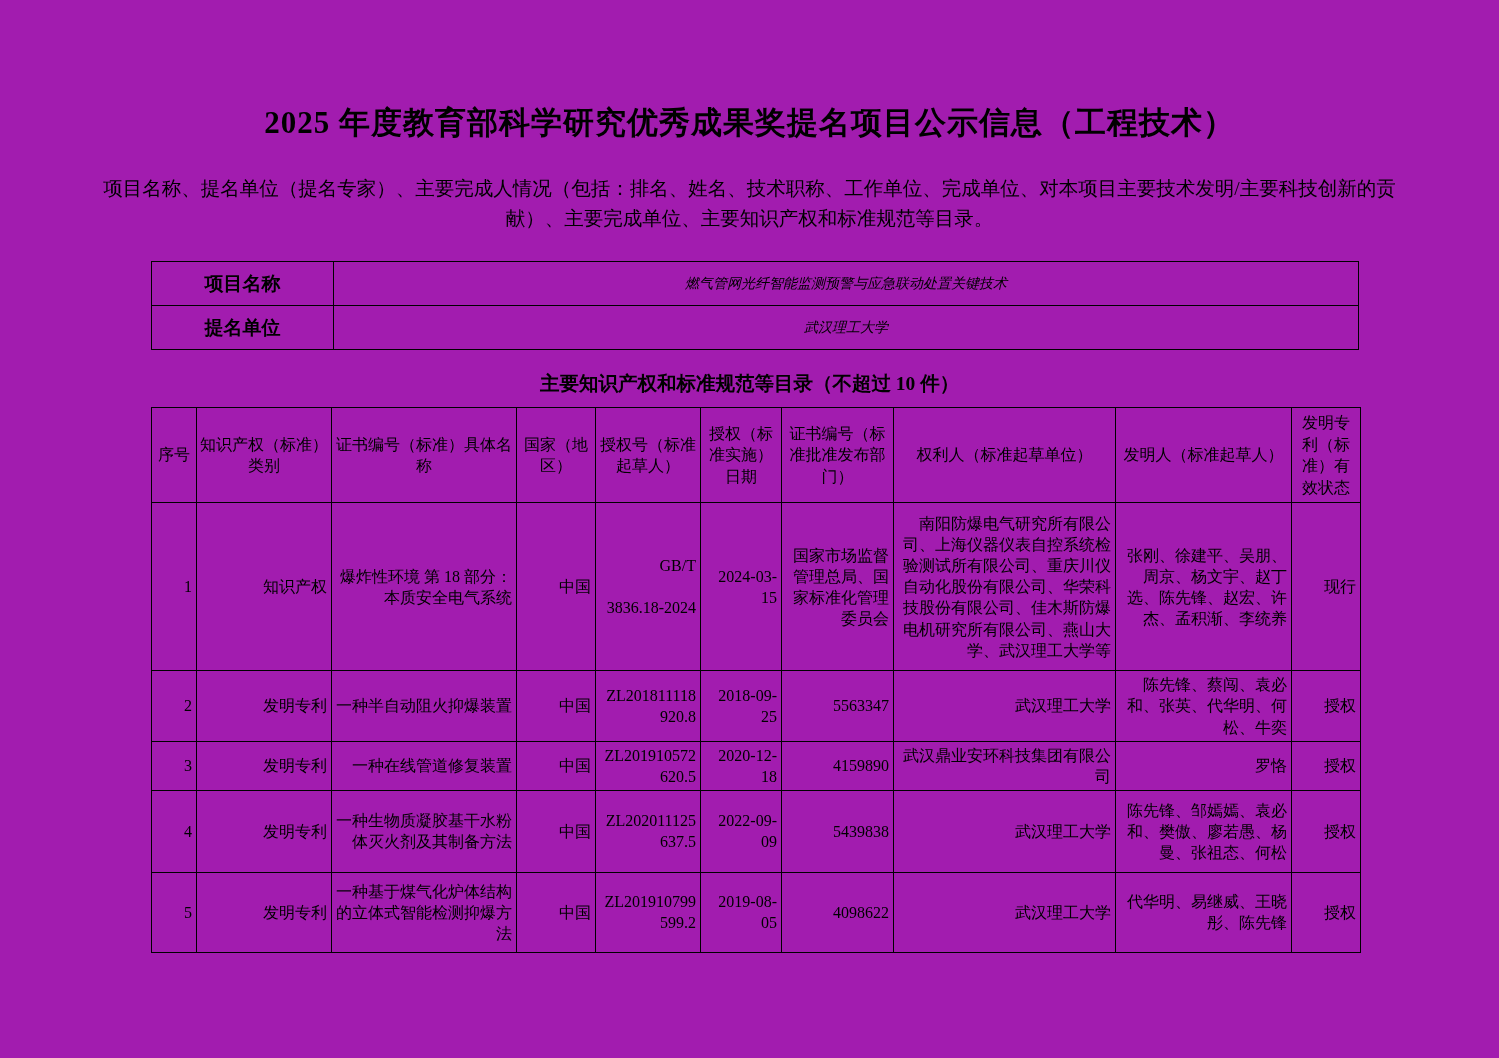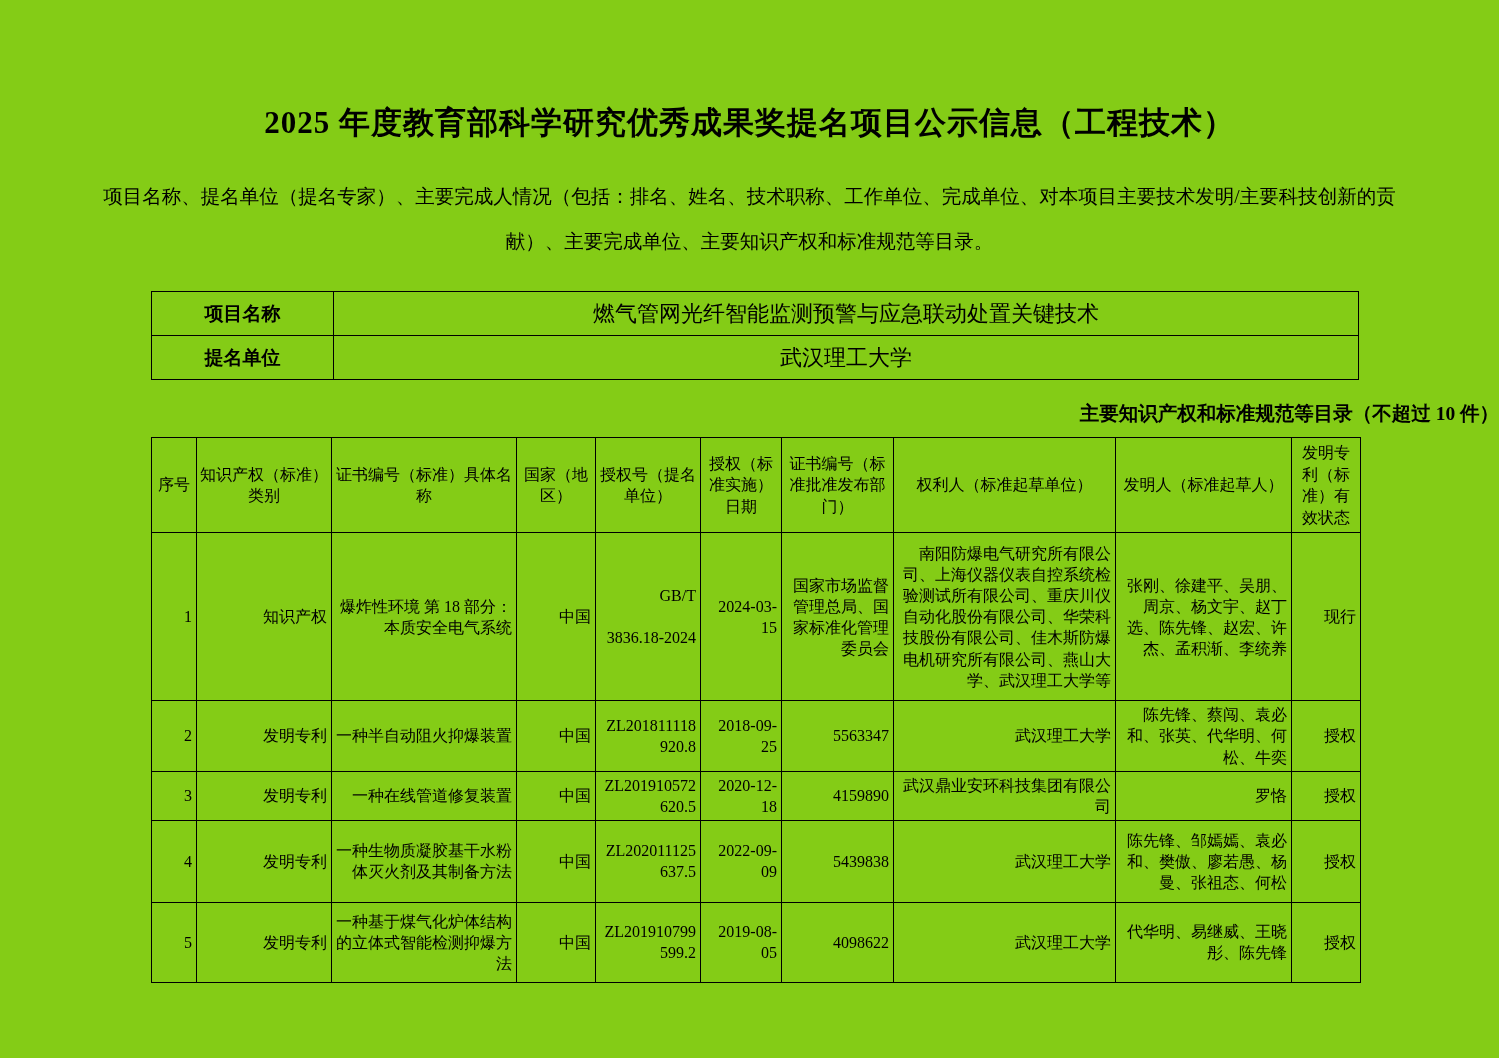--- a/index.html
+++ b/index.html
@@ -1,41 +1,41 @@
 <!DOCTYPE html>
 <html lang="zh"><head>
 <meta charset="utf-8">
 <style>
   html,body{margin:0;padding:0;background:#ffffff;}
   .page{
-    width:1499px;height:1058px;background:#84cc16;color:#000;
+    width:1499px;height:1058px;background:#a21caf;color:#000;
     font-family:"Liberation Serif","DejaVu Serif",serif;
     overflow:hidden;position:relative;box-sizing:border-box;
   }
   .doc-title{
     margin:102px 60px 0 60px;text-align:center;
     font-size:31px;font-weight:bold;letter-spacing:1px;
   }
   .doc-intro{
     margin:30px auto 0 auto;width:1312px;
-    font-size:19.5px;line-height:45px;text-align:center;
+    font-size:19.5px;line-height:30px;text-align:center;
   }
   table{border-collapse:collapse;table-layout:fixed;}
   td,th{border:1.4px solid #000;vertical-align:middle;overflow:hidden;}
 
   
   .info-table{margin:27px 0 0 151px;width:1208px;}
   .info-table td{text-align:center;padding:6px 8px;}
   .info-table .info-label{width:165px;font-weight:bold;font-size:19px;}
-  .info-table .info-value{font-size:22px;}
+  .info-table .info-value{font-size:14px;font-style:italic;}
   .info-table tr{height:44px;}
 
   
   .catalog-heading{
-    margin:20px 0 0 0;text-align:right;
+    margin:20px 0 0 0;text-align:center;
     font-size:19.5px;font-weight:bold;
   }
 
   
   .catalog-table{margin:10px 0 0 151px;width:1209px;font-size:16px;}
   .catalog-table th{font-weight:normal;font-size:16px;line-height:1.35;padding:4px 3px;text-align:center;}
   .catalog-table td{
     text-align:right;padding:3px 4px;line-height:1.32;
     white-space:pre-line;
   }
@@ -83,21 +83,21 @@
         <col style="width:222px">
         <col style="width:176px">
         <col style="width:69px">
     </colgroup>
     <thead>
       <tr>
         <th>序号</th>
         <th>知识产权（标准）类别</th>
         <th>证书编号（标准）具体名称</th>
         <th>国家（地区）</th>
-        <th>授权号（提名单位）</th>
+        <th>授权号（标准起草人）</th>
         <th>授权（标准实施）日期</th>
         <th>证书编号（标准批准发布部门）</th>
         <th>权利人（标准起草单位）</th>
         <th>发明人（标准起草人）</th>
         <th>发明专利（标准）有效状态</th>
       </tr>
     </thead>
     <tbody>
       <tr class="r1">
         <td>1</td>

